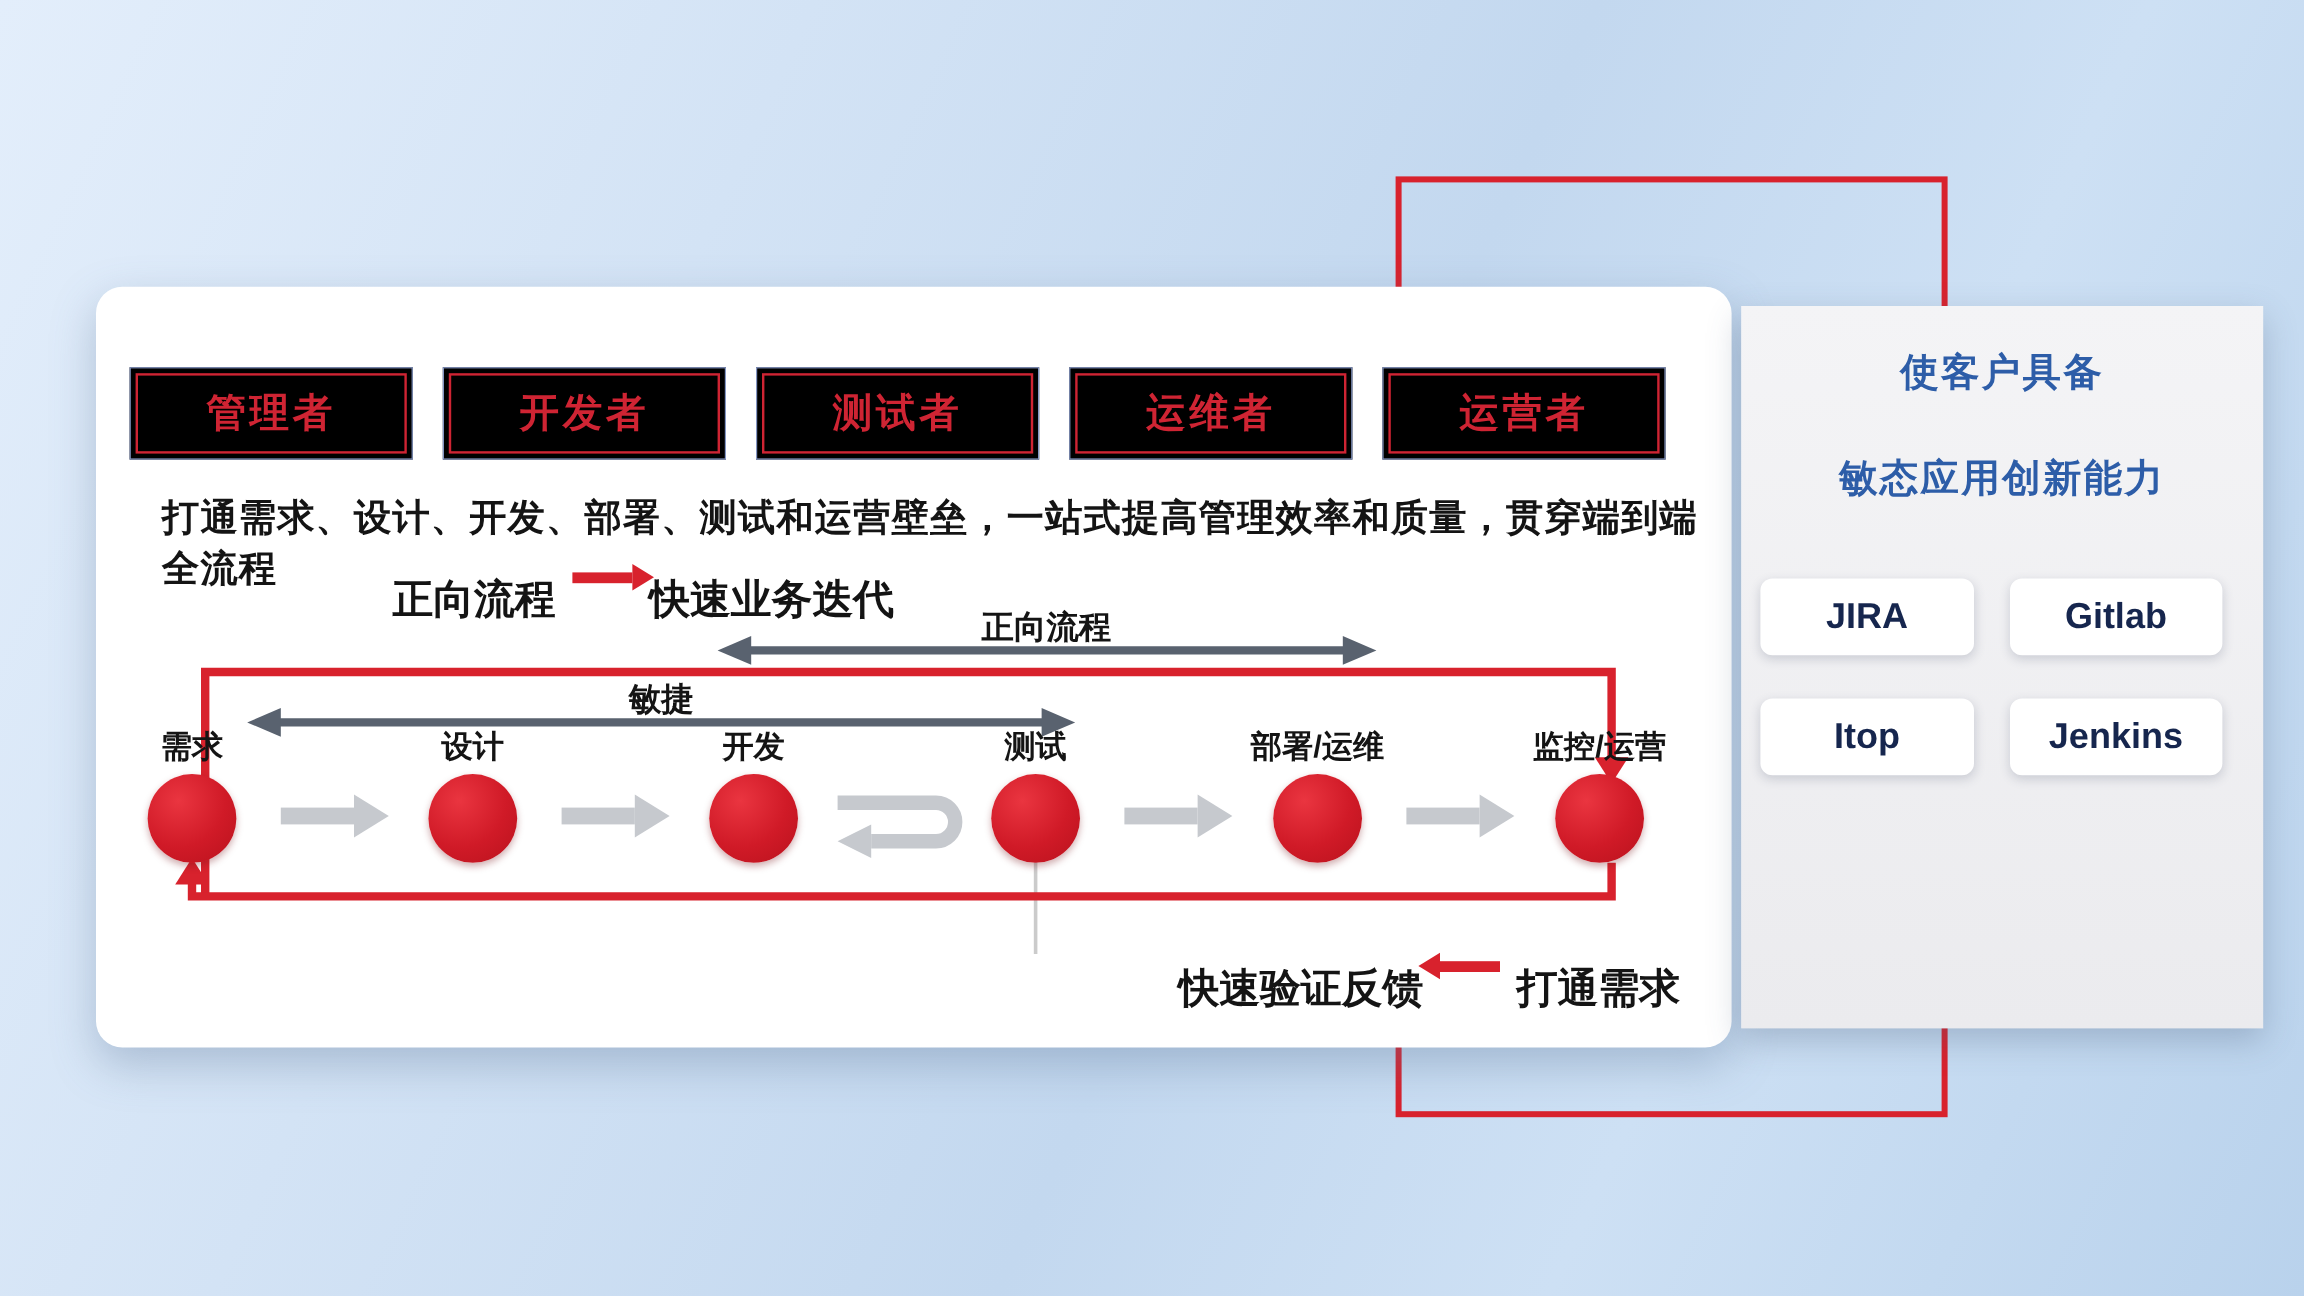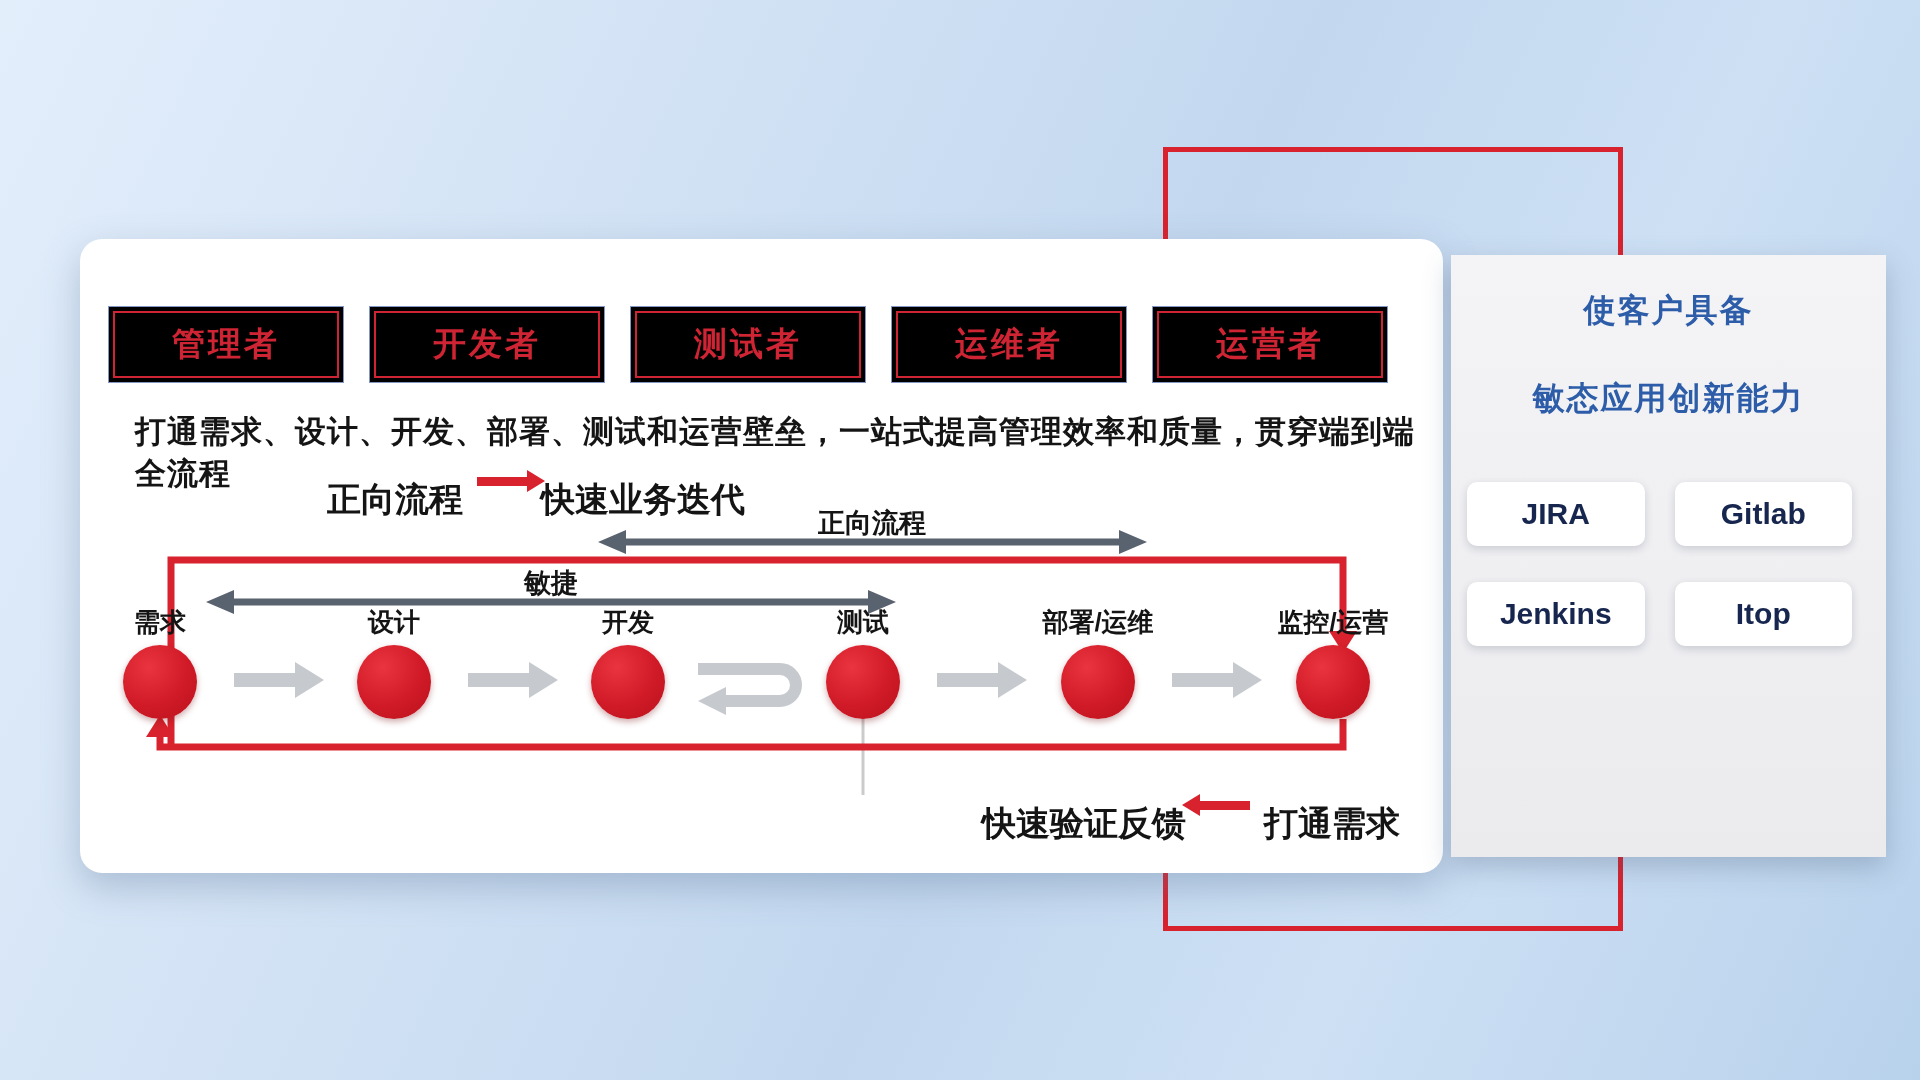--- a/index.html
+++ b/index.html
@@ -191,16 +191,16 @@
 </div>
 
 <aside class="panel">
   <div class="panel-title">
     <div class="line1">使客户具备</div>
     <div class="line2">敏态应用创新能力</div>
   </div>
   <div class="tools">
     <div class="tool">JIRA</div>
     <div class="tool">Gitlab</div>
+    <div class="tool">Itop</div>
     <div class="tool">Jenkins</div>
-    <div class="tool">Itop</div>
   </div>
 </aside>
 
 </body></html>

